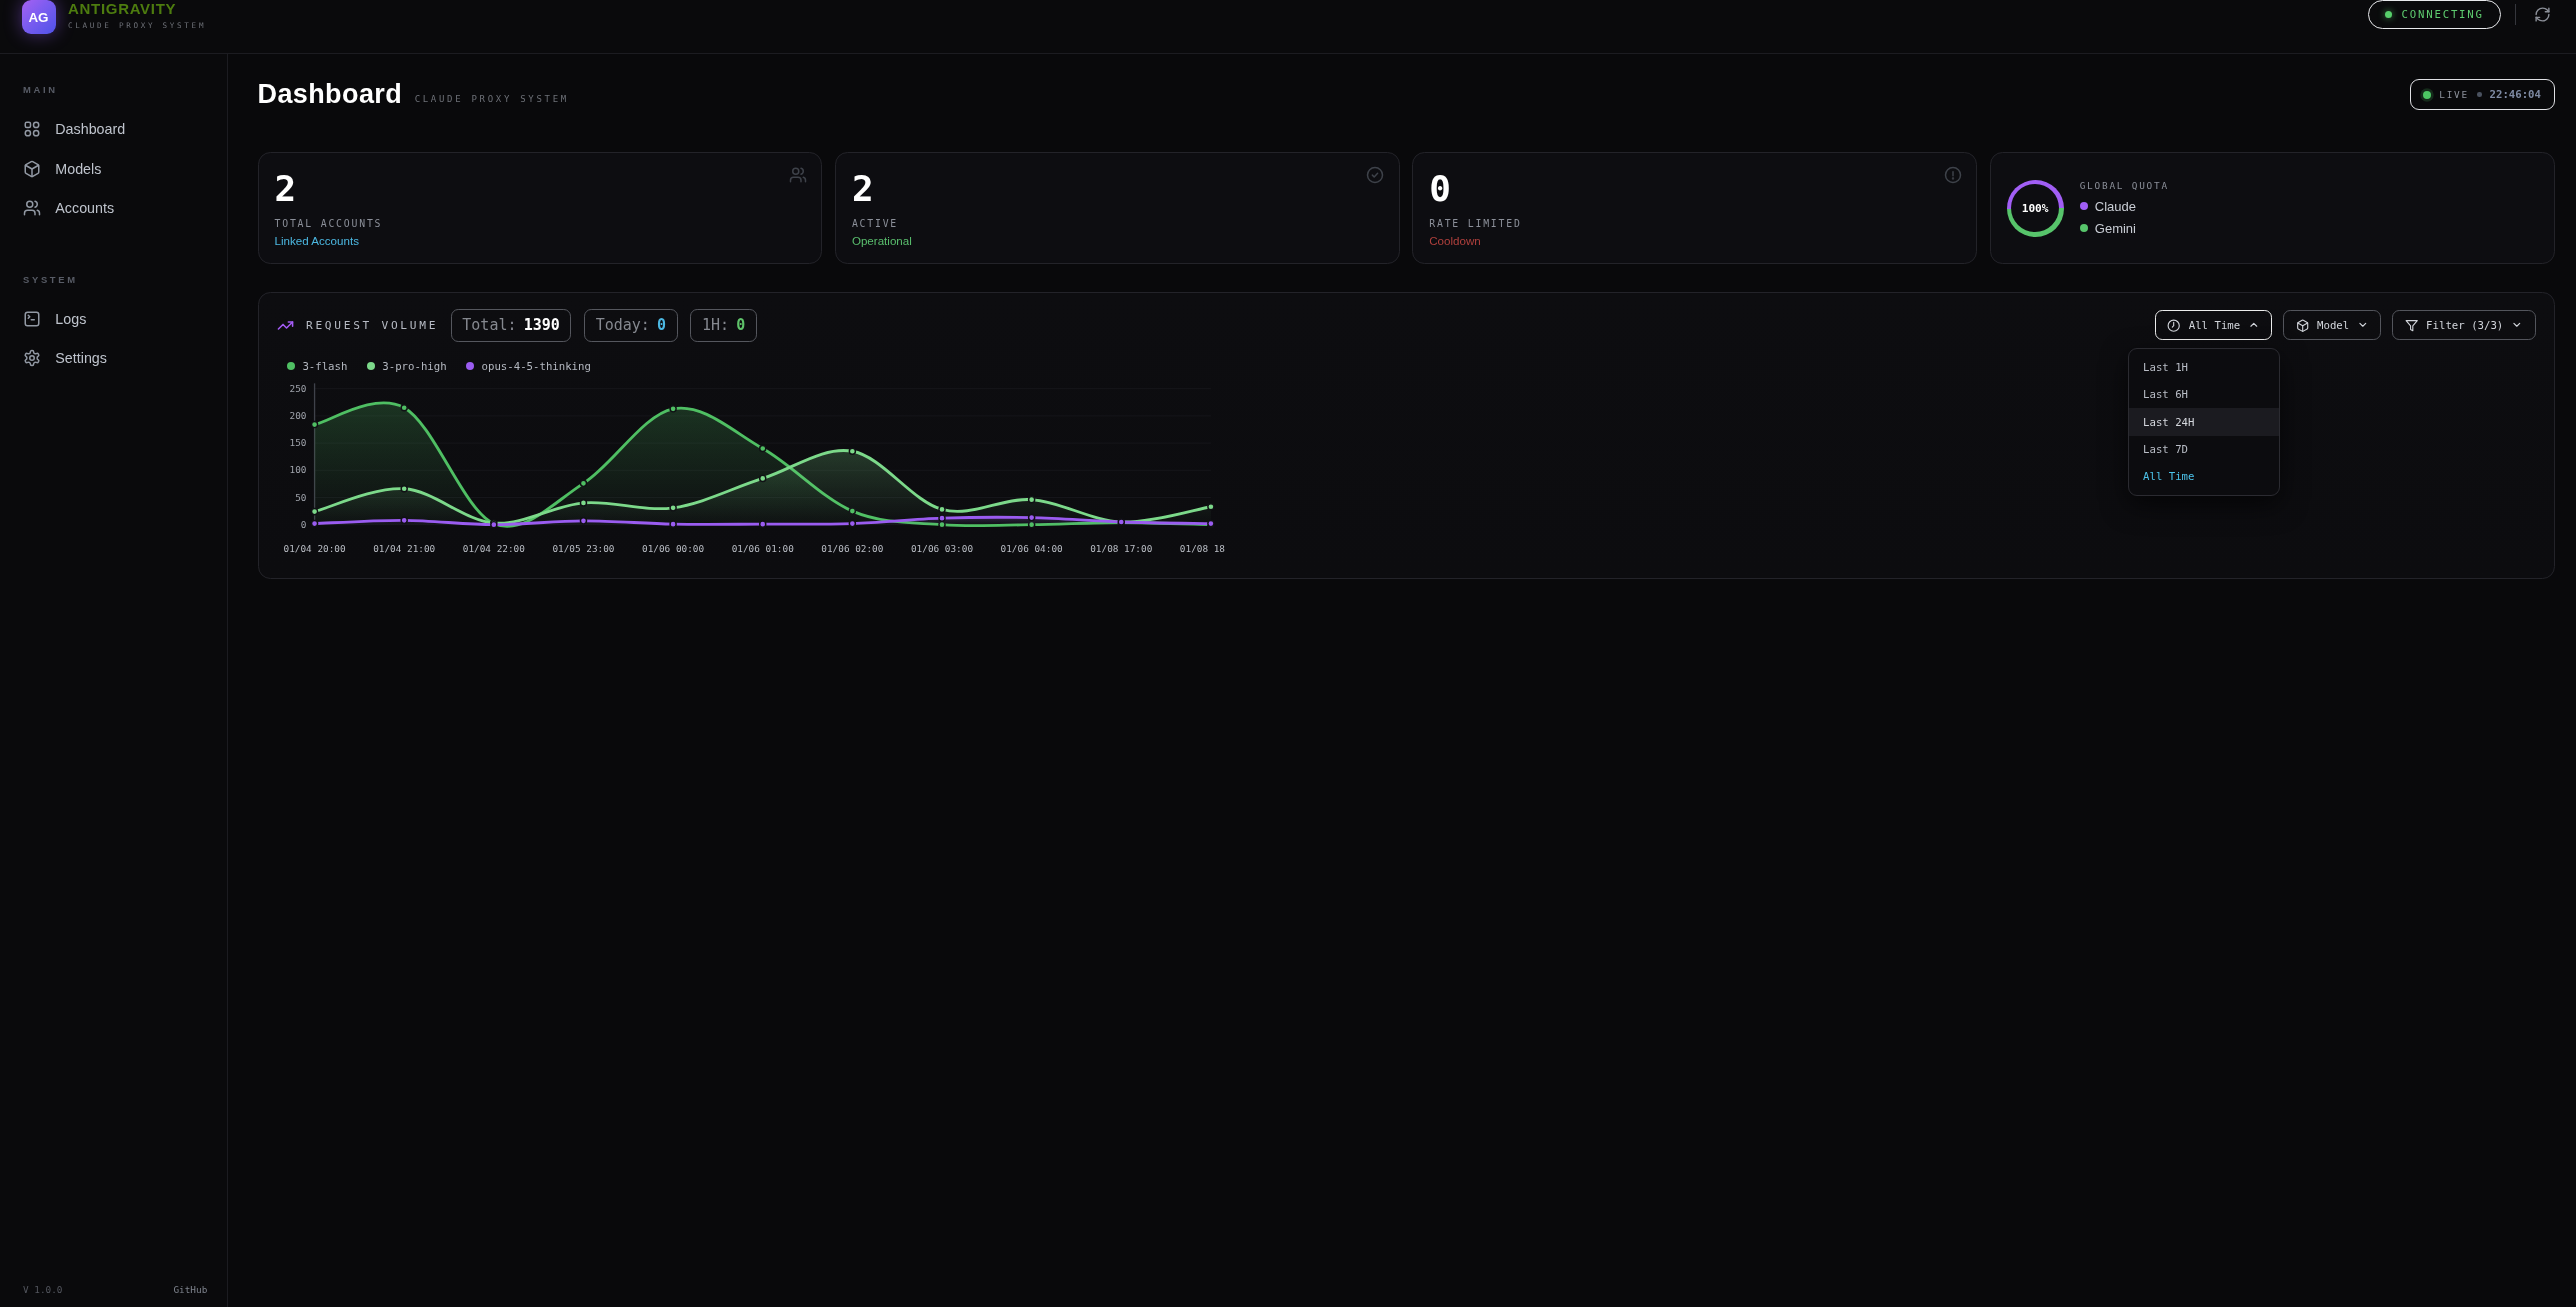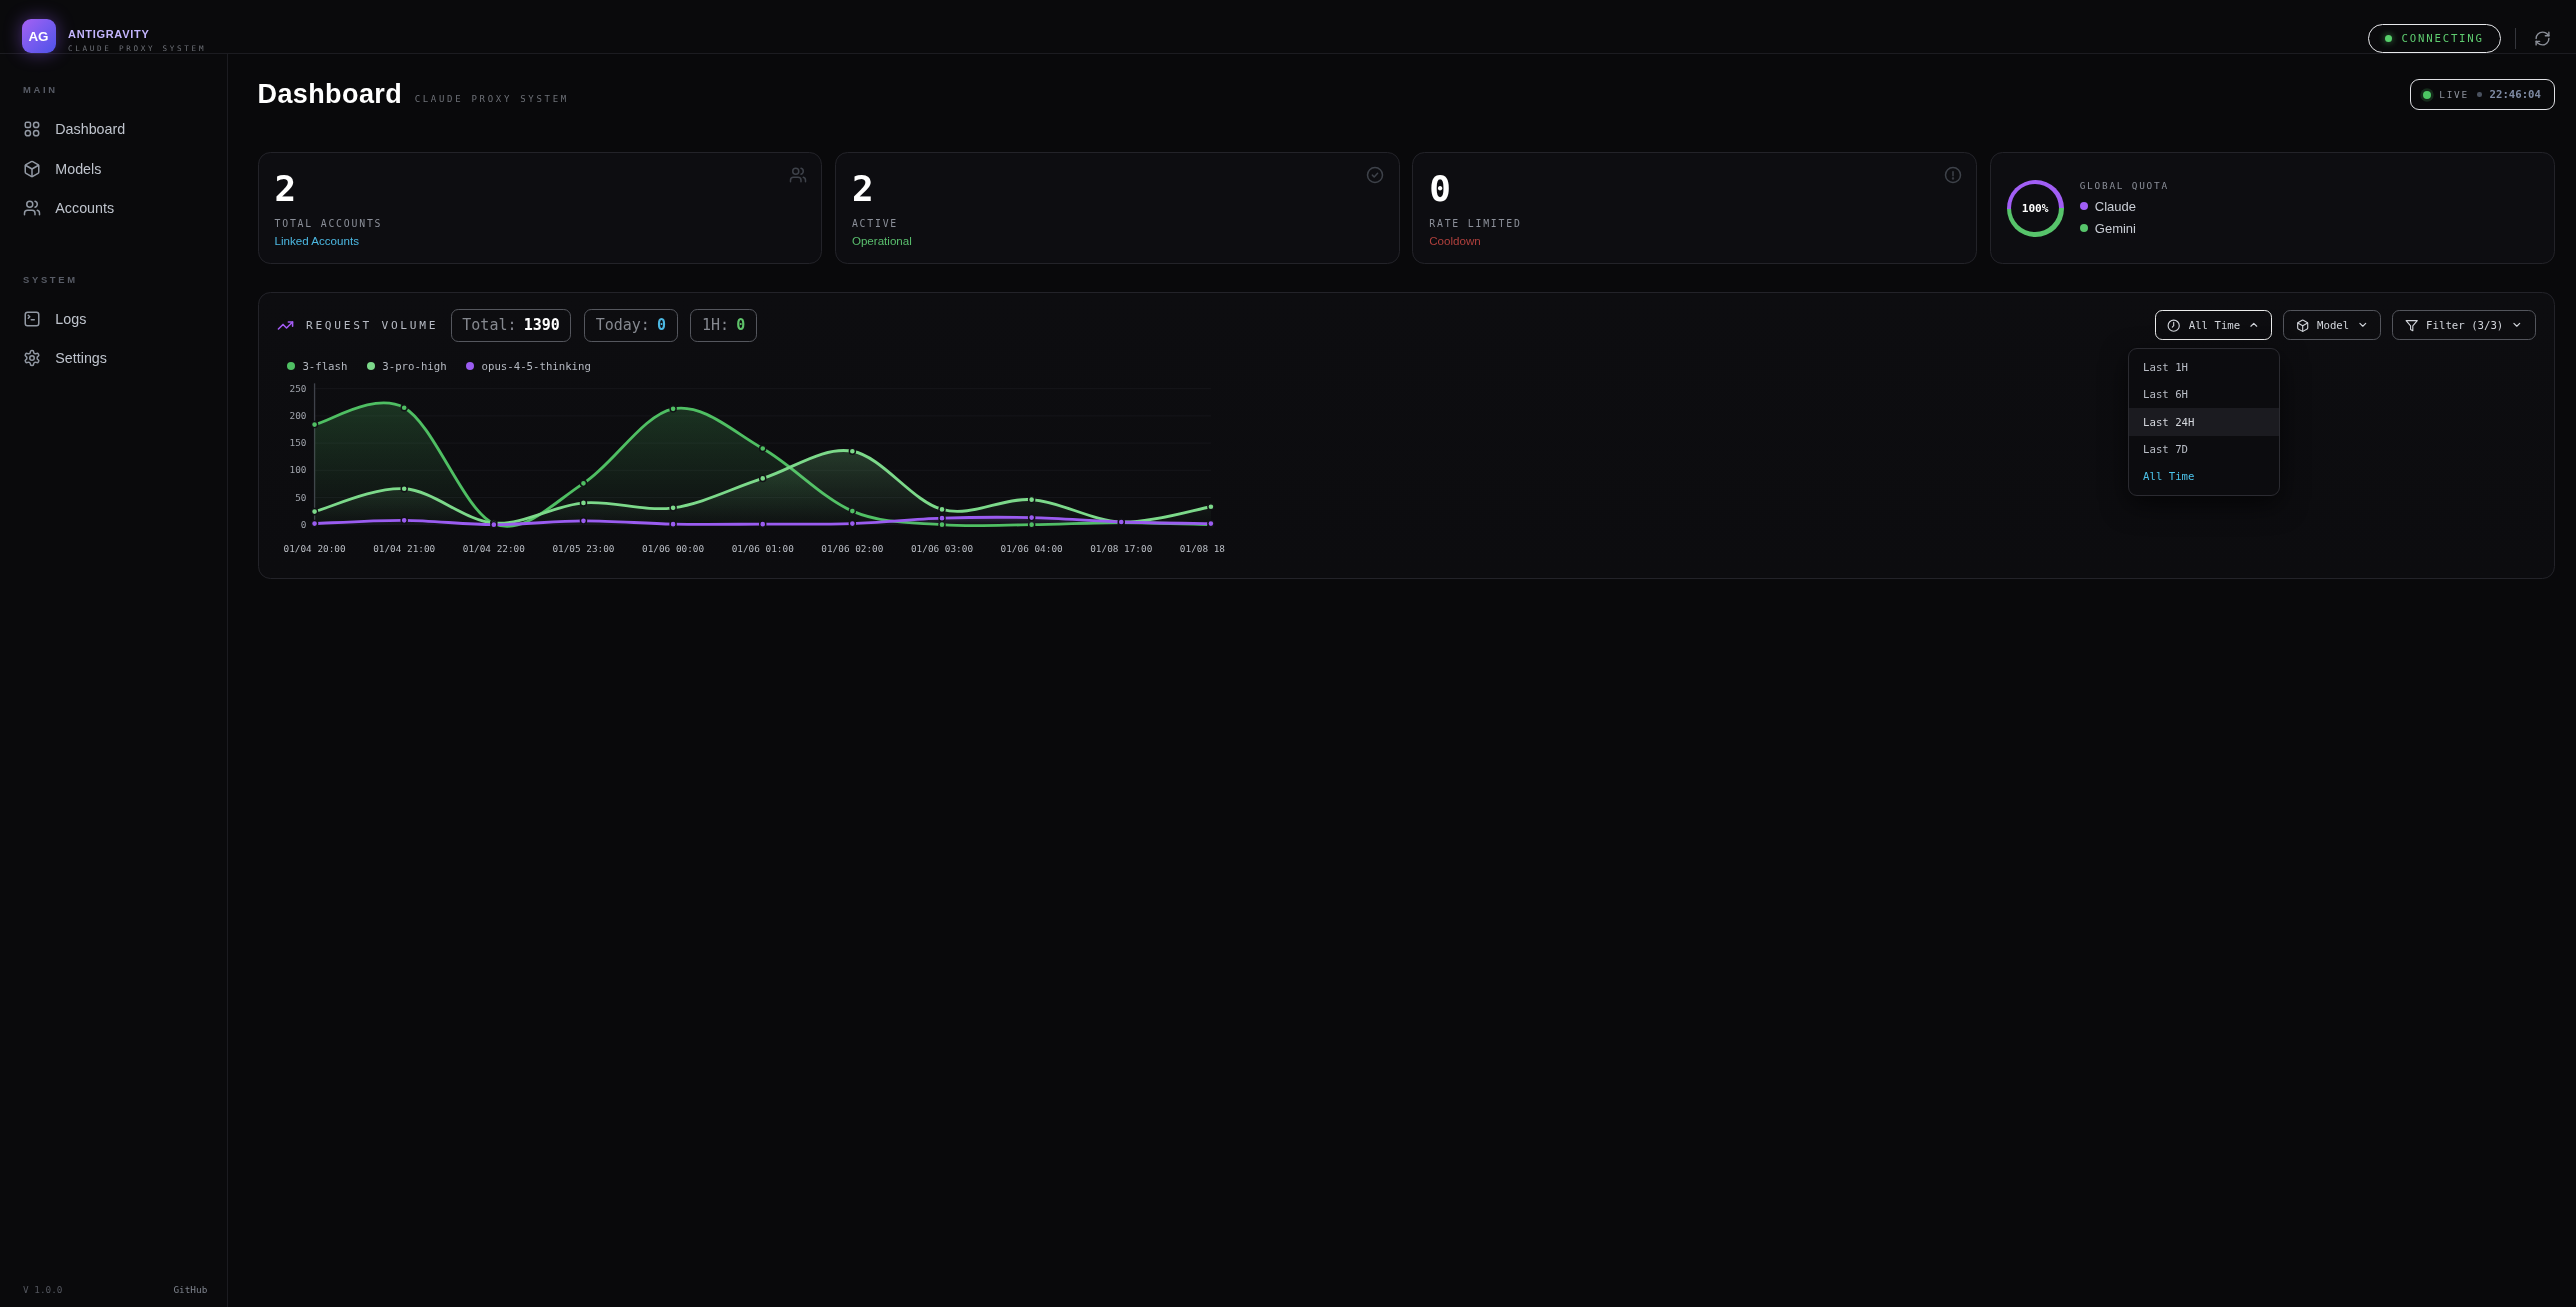--- a/index.html
+++ b/index.html
@@ -2,27 +2,27 @@
 <html style="font-size:14.3px"><head>
 <meta charset="utf-8">
 <style>
   * { margin:0; padding:0; box-sizing:border-box; }
   html,body { width:1288px; height:654px; background:#09090b; overflow:hidden;
     font-family:"Liberation Sans", sans-serif; color:#c6cad2; }
   .mono { font-family:"DejaVu Sans Mono", monospace; }
 
   
   .header { position:fixed; top:0; left:0; right:0; height:54px; display:flex;
-    align-items:flex-end; padding:0 21.5px; border-bottom:0.9px solid #1c1c21; background:#0a0a0c; z-index:30; }
+    align-items:flex-start; padding:0 21.5px; border-bottom:0.9px solid #1c1c21; background:#0a0a0c; z-index:30; }
   .logo { width:34px; height:34px; border-radius:9px; display:flex; align-items:center; justify-content:center;
     background:linear-gradient(135deg,#a661f2 0%,#7b5cf0 45%,#4f52e8 100%);
     box-shadow:0 0 18px rgba(148,92,246,.45); color:#fff; font-weight:bold; font-size:13.4px;
     font-family:"Liberation Sans",sans-serif; }
   .app-titles { margin-left:12.5px; }
-  .app-name { color:#c4b5fd; font-weight:bold; font-size:11px; letter-spacing:0.7px; }
+  .app-name { color:#4d7c0f; font-weight:bold; font-size:15px; letter-spacing:0.7px; }
   .app-sub { font-family:"DejaVu Sans Mono",monospace; font-size:7.6px; color:#6f7279; letter-spacing:2.7px; margin-top:3.6px; }
   .header-right { margin-left:auto; display:flex; align-items:center; gap:14.3px; }
   .conn-pill { display:flex; align-items:center; gap:9px; border:1.3px solid #e8e9ec; border-radius:894px;
     padding:7.2px 16px; }
   .conn-dot { width:7.2px; height:7.2px; border-radius:50%; background:#57d06b; box-shadow:0 0 7.2px rgba(87,208,107,.7); }
   .conn-label { font-family:"DejaVu Sans Mono",monospace; font-size:10.7px; letter-spacing:1.8px; color:#5ecb6f; }
   .hdr-divider { width:0.9px; height:21.5px; background:#35363c; }
   .icon-btn { background:none; border:none; cursor:pointer; color:#8b8f98; display:flex; padding:3.6px; }
 
   

